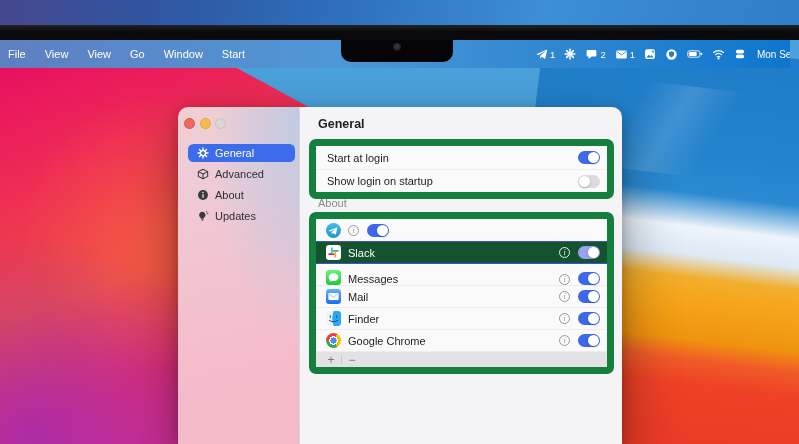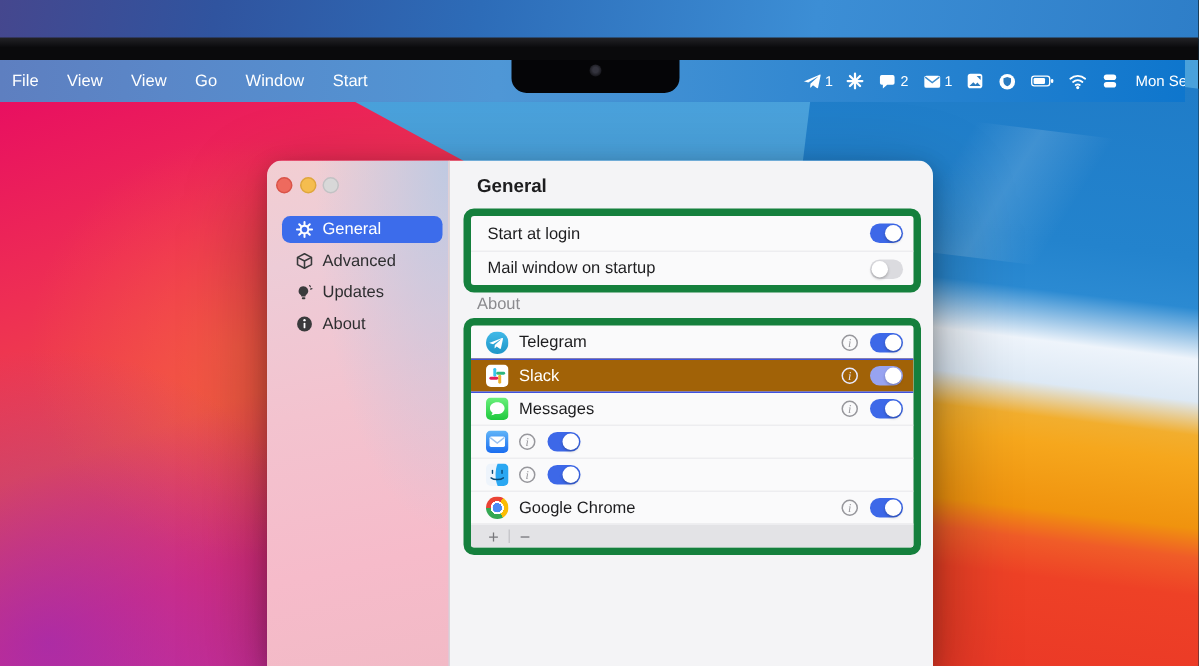--- a/index.html
+++ b/index.html
@@ -65,35 +65,35 @@
   .nav-item{display:flex;align-items:center;gap:6px;height:18px;margin-bottom:3px;
     padding:0 0 0 8px;border-radius:5.5px;font-size:11px;color:#2e2e30;cursor:default;}
   .nav-item .nicon{width:13px;height:13px;flex:0 0 13px;display:flex;align-items:center;justify-content:center;}
   .nav-item.selected{background:#3c6ceb;color:#fff;}
 
   .main{position:absolute;left:121px;top:0;right:0;height:100%;background:#f4f4f6;
     border-left:1px solid #d9d5d8;}
   .pane-title{position:absolute;left:18px;top:10px;font-size:12.5px;font-weight:bold;color:#1d1d1f;}
 
   .group{position:absolute;left:9px;width:305px;background:#fafafb;
-    border:5px solid #15803d;border-radius:7px;overflow:hidden;}
+    border:7px solid #15803d;border-radius:7px;overflow:hidden;}
   .g1{top:32px;}
   .row{display:flex;align-items:center;height:23px;padding:0 7px 0 11px;font-size:11px;color:#1d1d1f;}
   .row + .row{border-top:1px solid #ededf0;}
   .row .lbl{flex:1;}
 
   .apps-label{position:absolute;left:18px;top:90px;font-size:11px;color:#8a8a8e;}
   .g2{top:105px;}
   .app-row{display:flex;align-items:center;height:22px;padding:0 7px 0 10px;font-size:11px;color:#1d1d1f;}
   .app-row + .app-row, .g2 .footer{border-top:1px solid #ededf0;}
   .app-row .aicon{width:15px;height:15px;flex:0 0 15px;margin-right:7px;}
   .app-row .aicon svg{display:block;width:15px;height:15px;}
   .app-row .name{flex:1;}
-  .app-row.selected{background:#a16207;color:#fff;border-top-color:#3d51e0;}
-  .app-row.selected + .app-row{border-top-color:#3d51e0;}
+  .app-row.selected{background:#14532d;color:#fff;border-top-color:#3d51e0;}
+  .app-row.selected + .app-row{border-top-color:#3d51e0;align-items:flex-end;}
   .info{width:11px;height:11px;border-radius:50%;border:1px solid #97979c;color:#97979c;
     font-size:8px;line-height:9px;text-align:center;font-family:"Liberation Serif",serif;
     font-style:italic;margin-right:8px;flex:0 0 11px;}
   .app-row.selected .info{border-color:#e7e9ff;color:#e7e9ff;}
 
   .toggle{width:22px;height:13px;border-radius:7px;background:#dbdbdf;position:relative;flex:0 0 22px;}
   .toggle .knob{position:absolute;top:1px;left:1px;width:11px;height:11px;border-radius:50%;
     background:#fff;box-shadow:0 1px 2px rgba(0,0,0,.25);}
   .toggle.on{background:#3d68e8;}
   .toggle.on .knob{left:auto;right:1px;}
@@ -230,55 +230,55 @@
             <svg width="12" height="12" viewBox="0 0 16 16" fill="none" stroke="#3a3a3c" stroke-width="1.4" stroke-linejoin="round">
                 <path d="M8 1.6 14.2 4.8v6.4L8 14.4 1.8 11.2V4.8z"></path>
                 <path d="M1.8 4.8 8 8l6.2-3.2M8 8v6.4"></path>
               </svg>
           </span>
           <span>Advanced</span>
         </div>
         <div class="nav-item">
           <span class="nicon">
             <svg width="12" height="12" viewBox="0 0 16 16">
+                <circle cx="8" cy="8" r="6.6" fill="#3a3a3c"></circle>
+                <rect x="7.2" y="6.8" width="1.6" height="5" rx=".8" fill="#fff"></rect>
+                <circle cx="8" cy="4.6" r="1.05" fill="#fff"></circle>
+              </svg>
+          </span>
+          <span>About</span>
+        </div>
+        <div class="nav-item">
+          <span class="nicon">
+            <svg width="12" height="12" viewBox="0 0 16 16">
                 <path fill="#3a3a3c" d="M7 2.4a4.2 4.2 0 0 0-2.6 7.5c.5.4.8 1 .8 1.6h3.6c0-.6.3-1.2.8-1.6a4.2 4.2 0 0 0 .9-5.6A4.2 4.2 0 0 0 7 2.4z"></path>
                 <rect x="5.6" y="12.2" width="3.2" height="1.7" rx=".85" fill="#3a3a3c"></rect>
                 <g stroke="#3a3a3c" stroke-width="1.1" stroke-linecap="round">
                   <line x1="12.6" y1="1.8" x2="13.2" y2="2.9"></line>
                   <line x1="14.6" y1="4.6" x2="13.4" y2="5"></line>
                 </g>
               </svg>
           </span>
           <span>Updates</span>
         </div>
-        <div class="nav-item">
-          <span class="nicon">
-            <svg width="12" height="12" viewBox="0 0 16 16">
-                <circle cx="8" cy="8" r="6.6" fill="#3a3a3c"></circle>
-                <rect x="7.2" y="6.8" width="1.6" height="5" rx=".8" fill="#fff"></rect>
-                <circle cx="8" cy="4.6" r="1.05" fill="#fff"></circle>
-              </svg>
-          </span>
-          <span>About</span>
-        </div>
       </div>
     </div>
 
     <div class="main">
       <div class="pane-title">General</div>
 
       <div class="group g1">
         <div class="row">
           <span class="lbl">Start at login</span>
           <div class="toggle on">
               <div class="knob"></div>
             </div>
         </div>
         <div class="row">
-          <span class="lbl">Mail window on startup</span>
+          <span class="lbl">Show login on startup</span>
           <div class="toggle">
               <div class="knob"></div>
             </div>
         </div>
       </div>
 
       <div class="apps-label">About</div>
 
       <div class="group g2">
 
@@ -288,21 +288,20 @@
                 <defs>
                   <linearGradient id="tg" x1="0" y1="0" x2="0" y2="1">
                     <stop offset="0" stop-color="#41b9e8"></stop>
                     <stop offset="1" stop-color="#1e96c8"></stop>
                   </linearGradient>
                 </defs>
                 <circle cx="8" cy="8" r="8" fill="url(#tg)"></circle>
                 <path fill="#fff" d="M3.2 7.9l8.2-3.2c.45-.17.8.1.63.75l-1.4 6.5c-.1.46-.4.57-.82.35L7.6 10.7l-1.05 1.02c-.13.13-.24.24-.48.24l.17-2.34 4.16-3.76c.18-.16-.04-.25-.28-.1L5 9l-2.1-.67c-.5-.16-.5-.5.3-.43z"></path>
               </svg>
           </span>
-          <span class="name">Telegram</span>
           <span class="info">i</span>
           <div class="toggle on">
               <div class="knob"></div>
             </div>
         </div>
 
         <div class="app-row selected">
           <span class="aicon">
             <svg viewBox="0 0 16 16">
                 <rect width="16" height="16" rx="3.5" fill="#fff"></rect>
@@ -346,38 +345,40 @@
                   <linearGradient id="ml" x1="0" y1="0" x2="0" y2="1">
                     <stop offset="0" stop-color="#61b5f8"></stop>
                     <stop offset="1" stop-color="#1a6df0"></stop>
                   </linearGradient>
                 </defs>
                 <rect width="16" height="16" rx="3.5" fill="url(#ml)"></rect>
                 <rect x="2.5" y="4.3" width="11" height="7.4" rx="1.2" fill="#fff"></rect>
                 <path d="M3 5.1 8 8.9l5-3.8" stroke="#9cc3f0" stroke-width="1" fill="none"></path>
               </svg>
           </span>
+          <span class="name">Mail</span>
           <span class="info">i</span>
           <div class="toggle on">
               <div class="knob"></div>
             </div>
         </div>
 
         <div class="app-row">
           <span class="aicon">
             <svg viewBox="0 0 16 16">
                 <rect width="16" height="16" rx="3.5" fill="#eef4fb"></rect>
                 <path fill="#2aa7f2" d="M8.3 0h4.2A3.5 3.5 0 0 1 16 3.5v9a3.5 3.5 0 0 1-3.5 3.5H8.3c-1-2.4-1.5-5.1-1.5-8s.5-5.6 1.5-8z"></path>
                 <g stroke="#0b4a77" stroke-width="1" stroke-linecap="round" fill="none">
                   <line x1="4.6" y1="5" x2="4.6" y2="7"></line>
                   <line x1="11.4" y1="5" x2="11.4" y2="7"></line>
                   <path d="M3.6 10.2c2 1.6 6.8 1.6 8.8 0"></path>
                 </g>
               </svg>
           </span>
+          <span class="name">Finder</span>
           <span class="info">i</span>
           <div class="toggle on">
               <div class="knob"></div>
             </div>
         </div>
 
         <div class="app-row">
           <span class="aicon">
             <div style="width:15px;height:15px;border-radius:50%;
               background:

